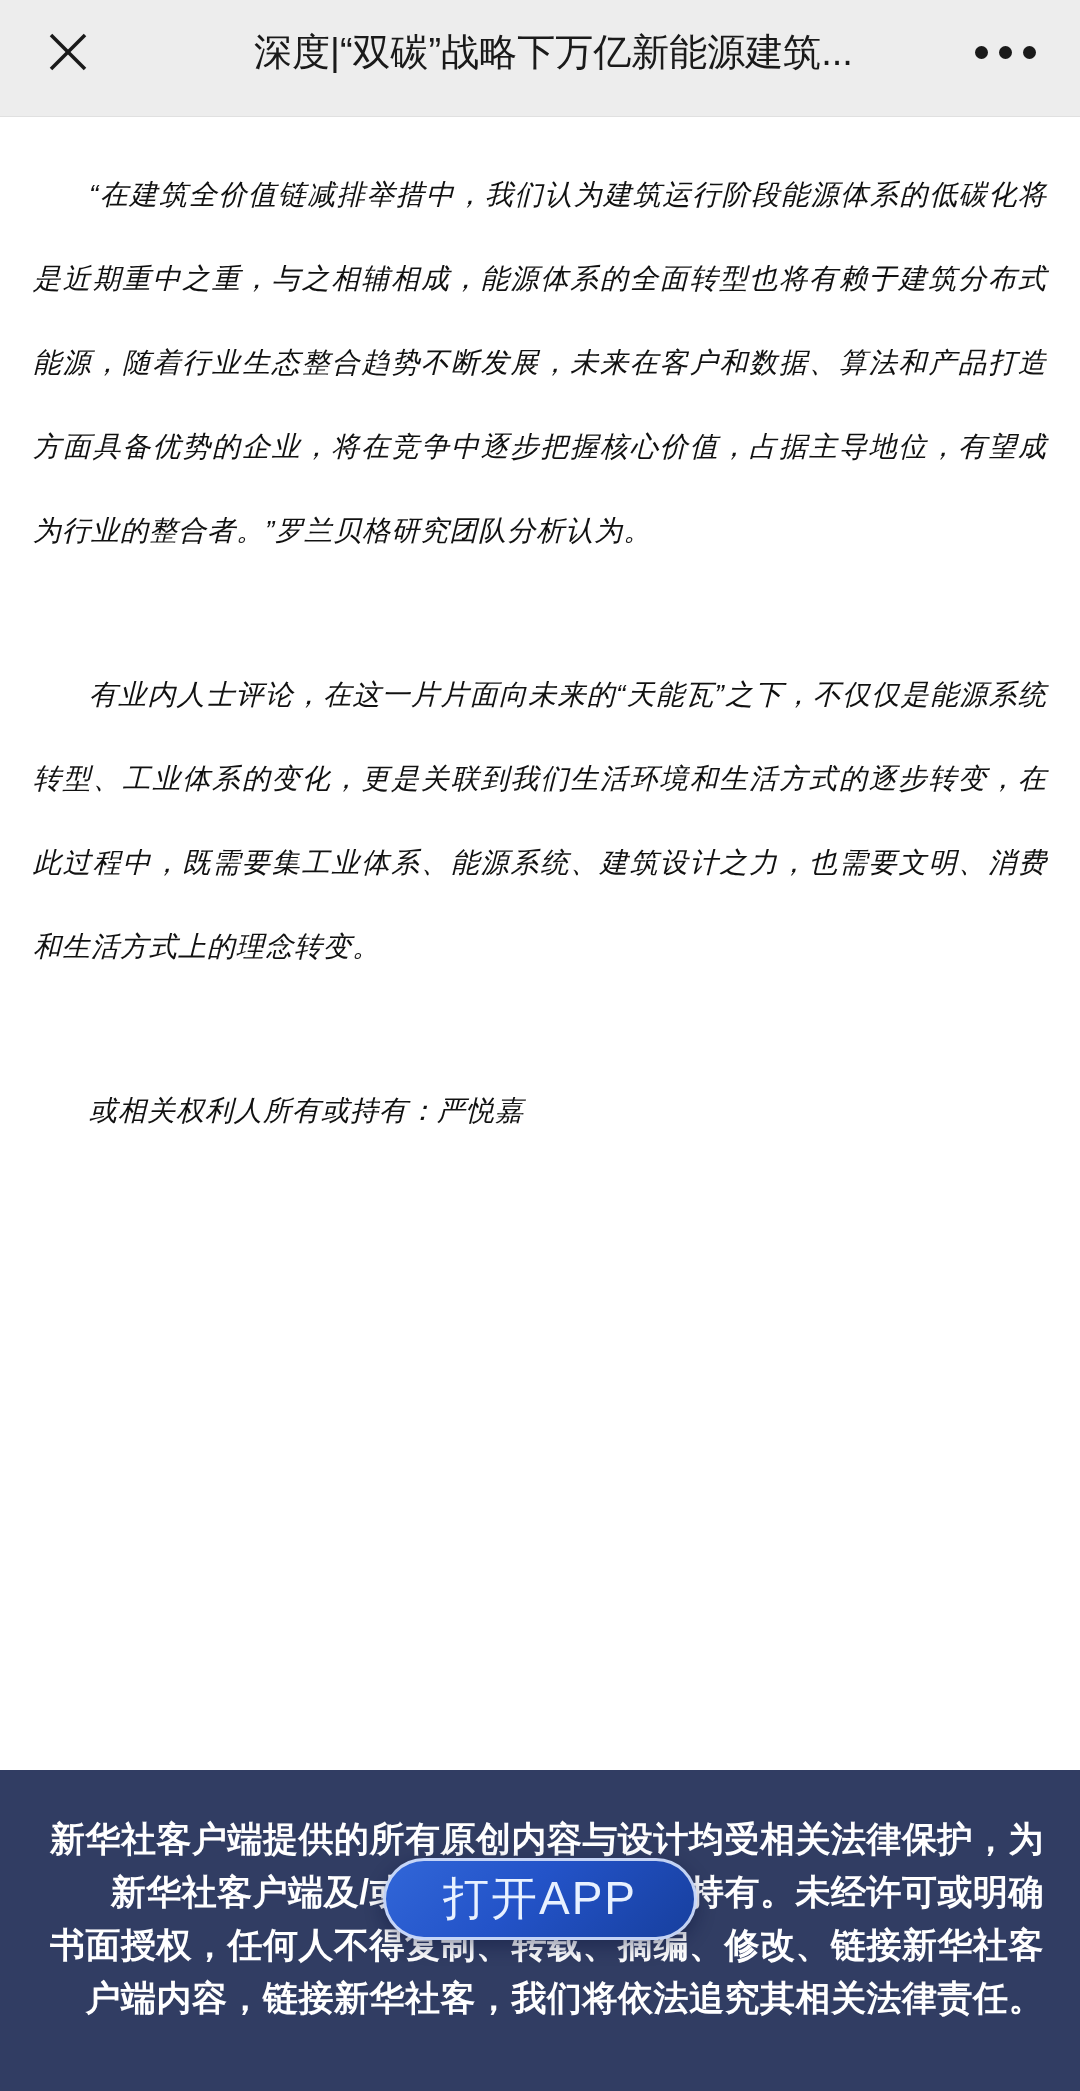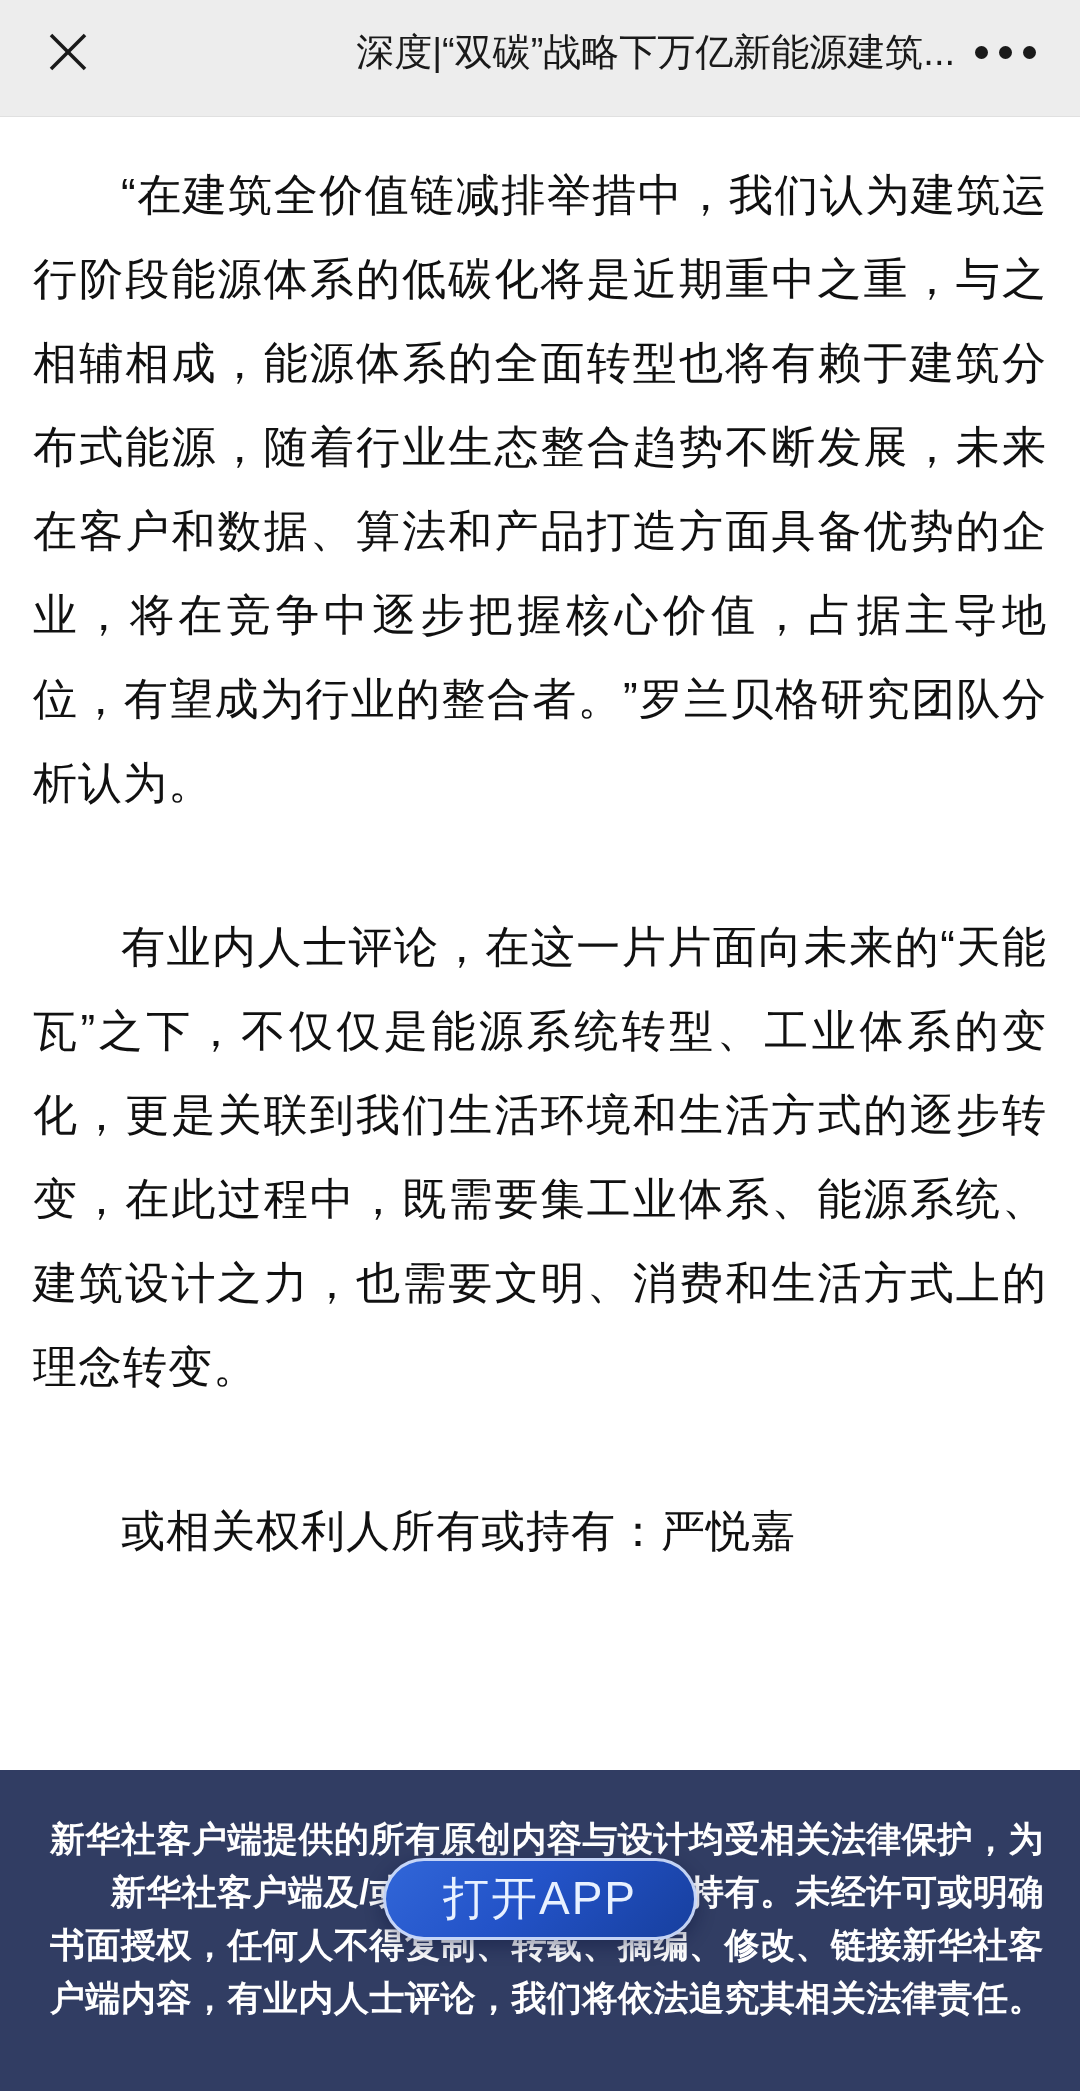--- a/index.html
+++ b/index.html
@@ -21,39 +21,40 @@
   .close-btn{
     width:56px;height:56px;display:flex;align-items:center;justify-content:center;
     flex:0 0 auto;cursor:pointer;background:none;border:none;padding:0;
   }
   .close-btn svg{display:block;}
   .header-title{
     flex:1 1 auto;min-width:0;
     margin:0 20px 9px 56px;
     font-size:38px;line-height:56px;font-weight:500;color:#1a1a1a;
     white-space:nowrap;overflow:hidden;text-overflow:clip;
-    text-align:right;
+    text-align:center;
   }
   .more-btn{
     flex:0 0 auto;display:flex;align-items:center;gap:11px;height:56px;
     cursor:pointer;background:none;border:none;padding:0;
   }
   .more-btn .dot{width:13px;height:13px;border-radius:50%;background:#1a1a1a;}
 
   
   .article{
     position:absolute;top:117px;left:0;right:0;
     padding:36px 33px 0 33px;box-sizing:border-box;
   }
   .article p{
     margin:0 0 80px 0;
-    font-size:44px;line-height:84px;color:#111111;
+    font-size:28px;line-height:84px;color:#111111;
     text-align:justify;text-indent:2em;
     letter-spacing:1px;
     font-weight:400;
+    font-style:italic;
   }
   .article p.editor-line{margin-bottom:0;}
 
   
   .footer{
     position:absolute;left:0;right:0;top:1770px;bottom:0;
     background:#313d63;
     box-sizing:border-box;
     padding:42px 36px 0 38px;
   }
@@ -105,18 +106,18 @@
   <div class="article">
     <p>“在建筑全价值链减排举措中，我们认为建筑运行阶段能源体系的低碳化将是近期重中之重，与之相辅相成，能源体系的全面转型也将有赖于建筑分布式能源，随着行业生态整合趋势不断发展，未来在客户和数据、算法和产品打造方面具备优势的企业，将在竞争中逐步把握核心价值，占据主导地位，有望成为行业的整合者。”罗兰贝格研究团队分析认为。</p>
     <p>有业内人士评论，在这一片片面向未来的“天能瓦”之下，不仅仅是能源系统转型、工业体系的变化，更是关联到我们生活环境和生活方式的逐步转变，在此过程中，既需要集工业体系、能源系统、建筑设计之力，也需要文明、消费和生活方式上的理念转变。</p>
     <p class="editor-line">或相关权利人所有或持有：严悦嘉</p>
   </div>
 
   <div class="footer">
     <div class="legal-line">新华社客户端提供的所有原创内容与设计均受相关法律保护，为</div>
     <div class="legal-line">新华社客户端及/或相关权利人所有或持有。未经许可或明确</div>
     <div class="legal-line">书面授权，任何人不得复制、转载、摘编、修改、链接新华社客</div>
-    <div class="legal-line">户端内容，有业内人士评论，我们将依法追究其相关法律责任。</div>
+    <div class="legal-line">户端内容，链接新华社客，我们将依法追究其相关法律责任。</div>
   </div>
 
   <button class="open-app-btn">打开APP</button>
 
 </div>
 
 </body></html>

